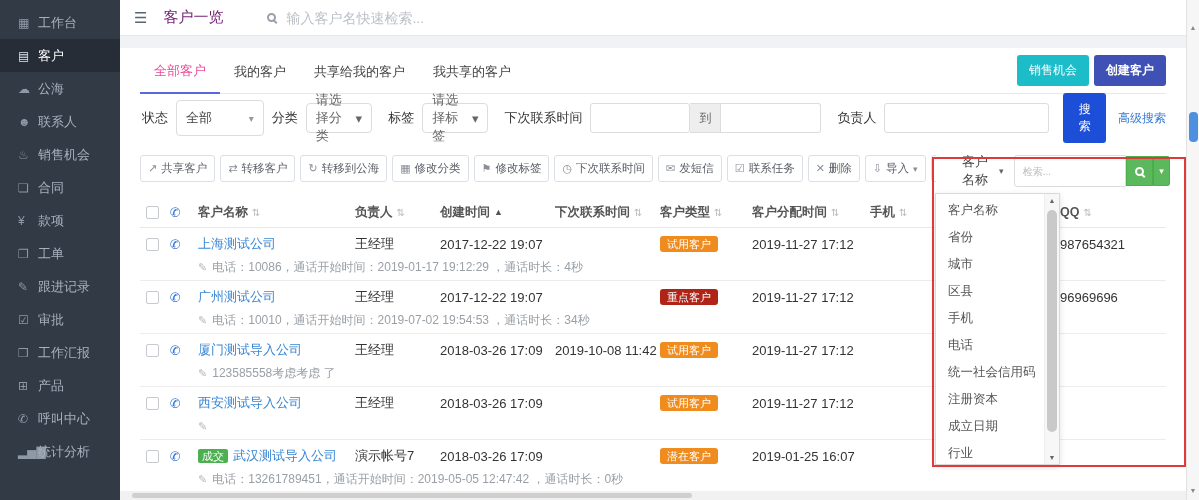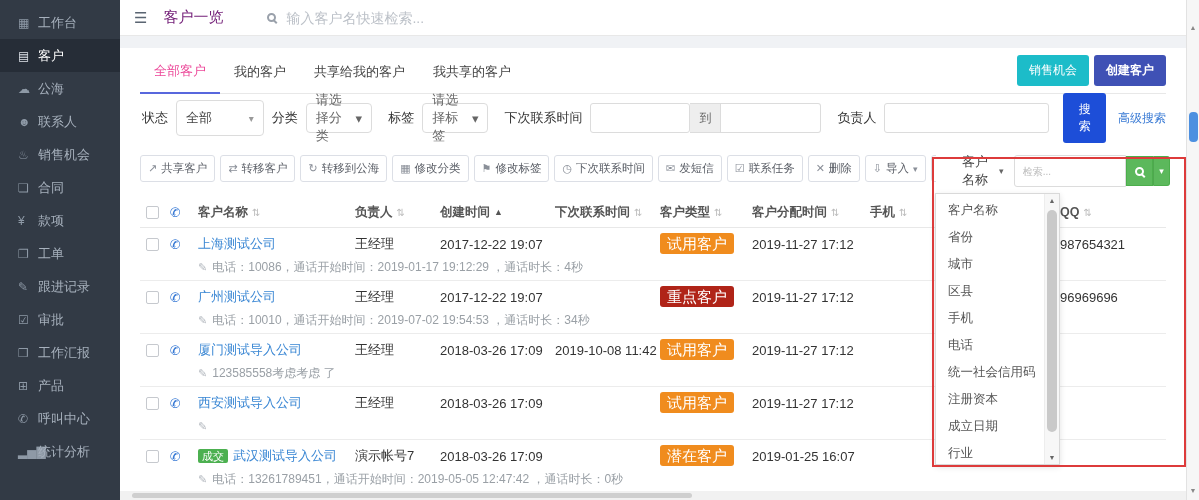--- a/index.html
+++ b/index.html
@@ -86,21 +86,21 @@
   .thead { height:31px; font-size:12.5px; font-weight:bold; color:#555; border-bottom:1px solid #e8e8e8; }
   .th { display:flex; align-items:center; gap:4px; }
   .sort { font-size:10px; color:#bbb; font-weight:normal; }
   .sort.on { color:#555; font-size:9px; }
   .cb { width:13px; height:13px; border:1px solid #c6c9ce; border-radius:2px; background:#fff; display:inline-block; margin-left:6px; cursor:pointer; }
   .ph { color:#3a7bd5; font-size:13px; cursor:pointer; }
   .trow { border-bottom:1px solid #ececec; }
   .r-main { height:27px; padding-top:5px; font-size:13px; color:#333; }
   .cname a { color:#3a87d4; text-decoration:none; cursor:pointer; }
   .deal { background:#4cb050; color:#fff; font-size:11px; font-style:normal; border-radius:2px; padding:1px 4px; margin-right:5px; }
-  .badge { color:#fff; font-size:15px; border-radius:3px; padding:2px 7px; white-space:nowrap; }
+  .badge { color:#fff; font-size:11px; border-radius:3px; padding:2px 7px; white-space:nowrap; }
   .bo { background:#f08c1e; }
   .brd { background:#b02418; }
   .r-note { margin-left:58px; height:25px; display:flex; align-items:center; font-size:12px; color:#9aa0a6; gap:5px; }
   .note-ic { font-size:11px; color:#b5bac0; }
 
   
   .vscroll { position:absolute; right:0; top:0; width:13px; height:500px; background:#f6f6f6; border-left:1px solid #e2e2e2; z-index:40; }
   .vthumb { position:absolute; left:2px; width:9px; top:112px; height:30px; background:#4d90e0; border-radius:4px; }
   .varr { position:absolute; left:0; width:100%; text-align:center; font-size:7px; color:#888; }
   .vup { top:24px; } .vdown { bottom:6px; }

